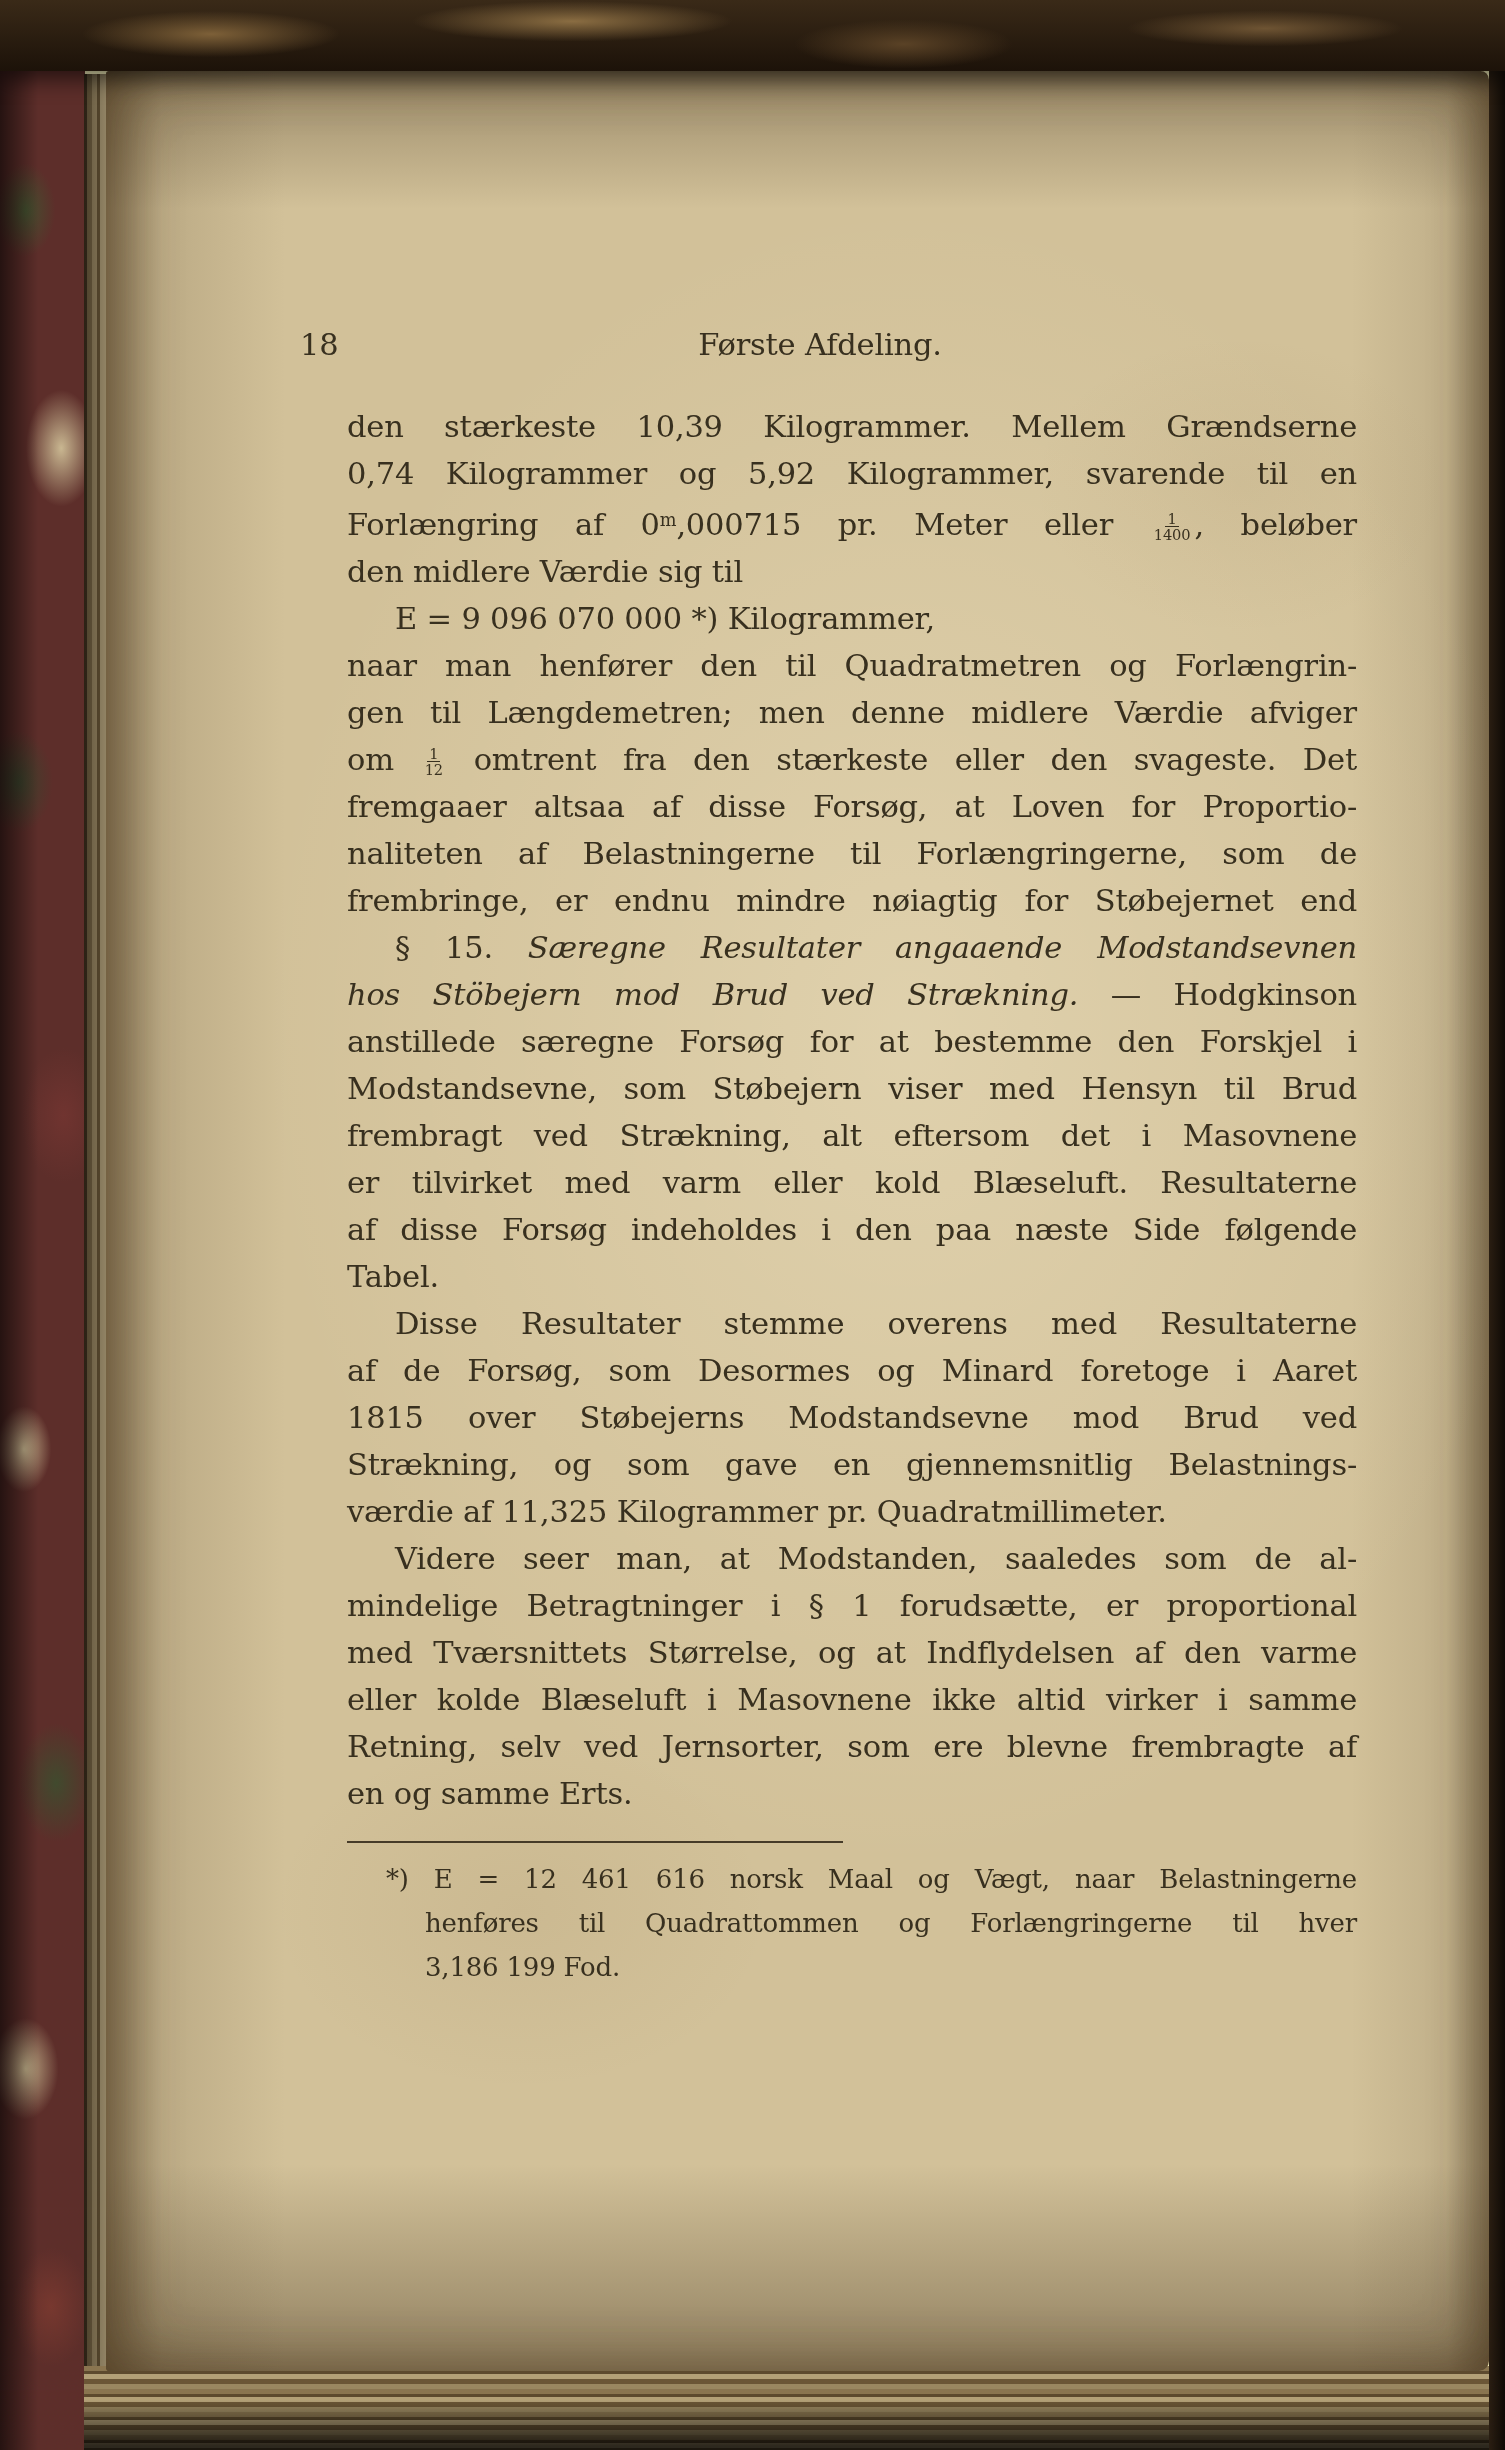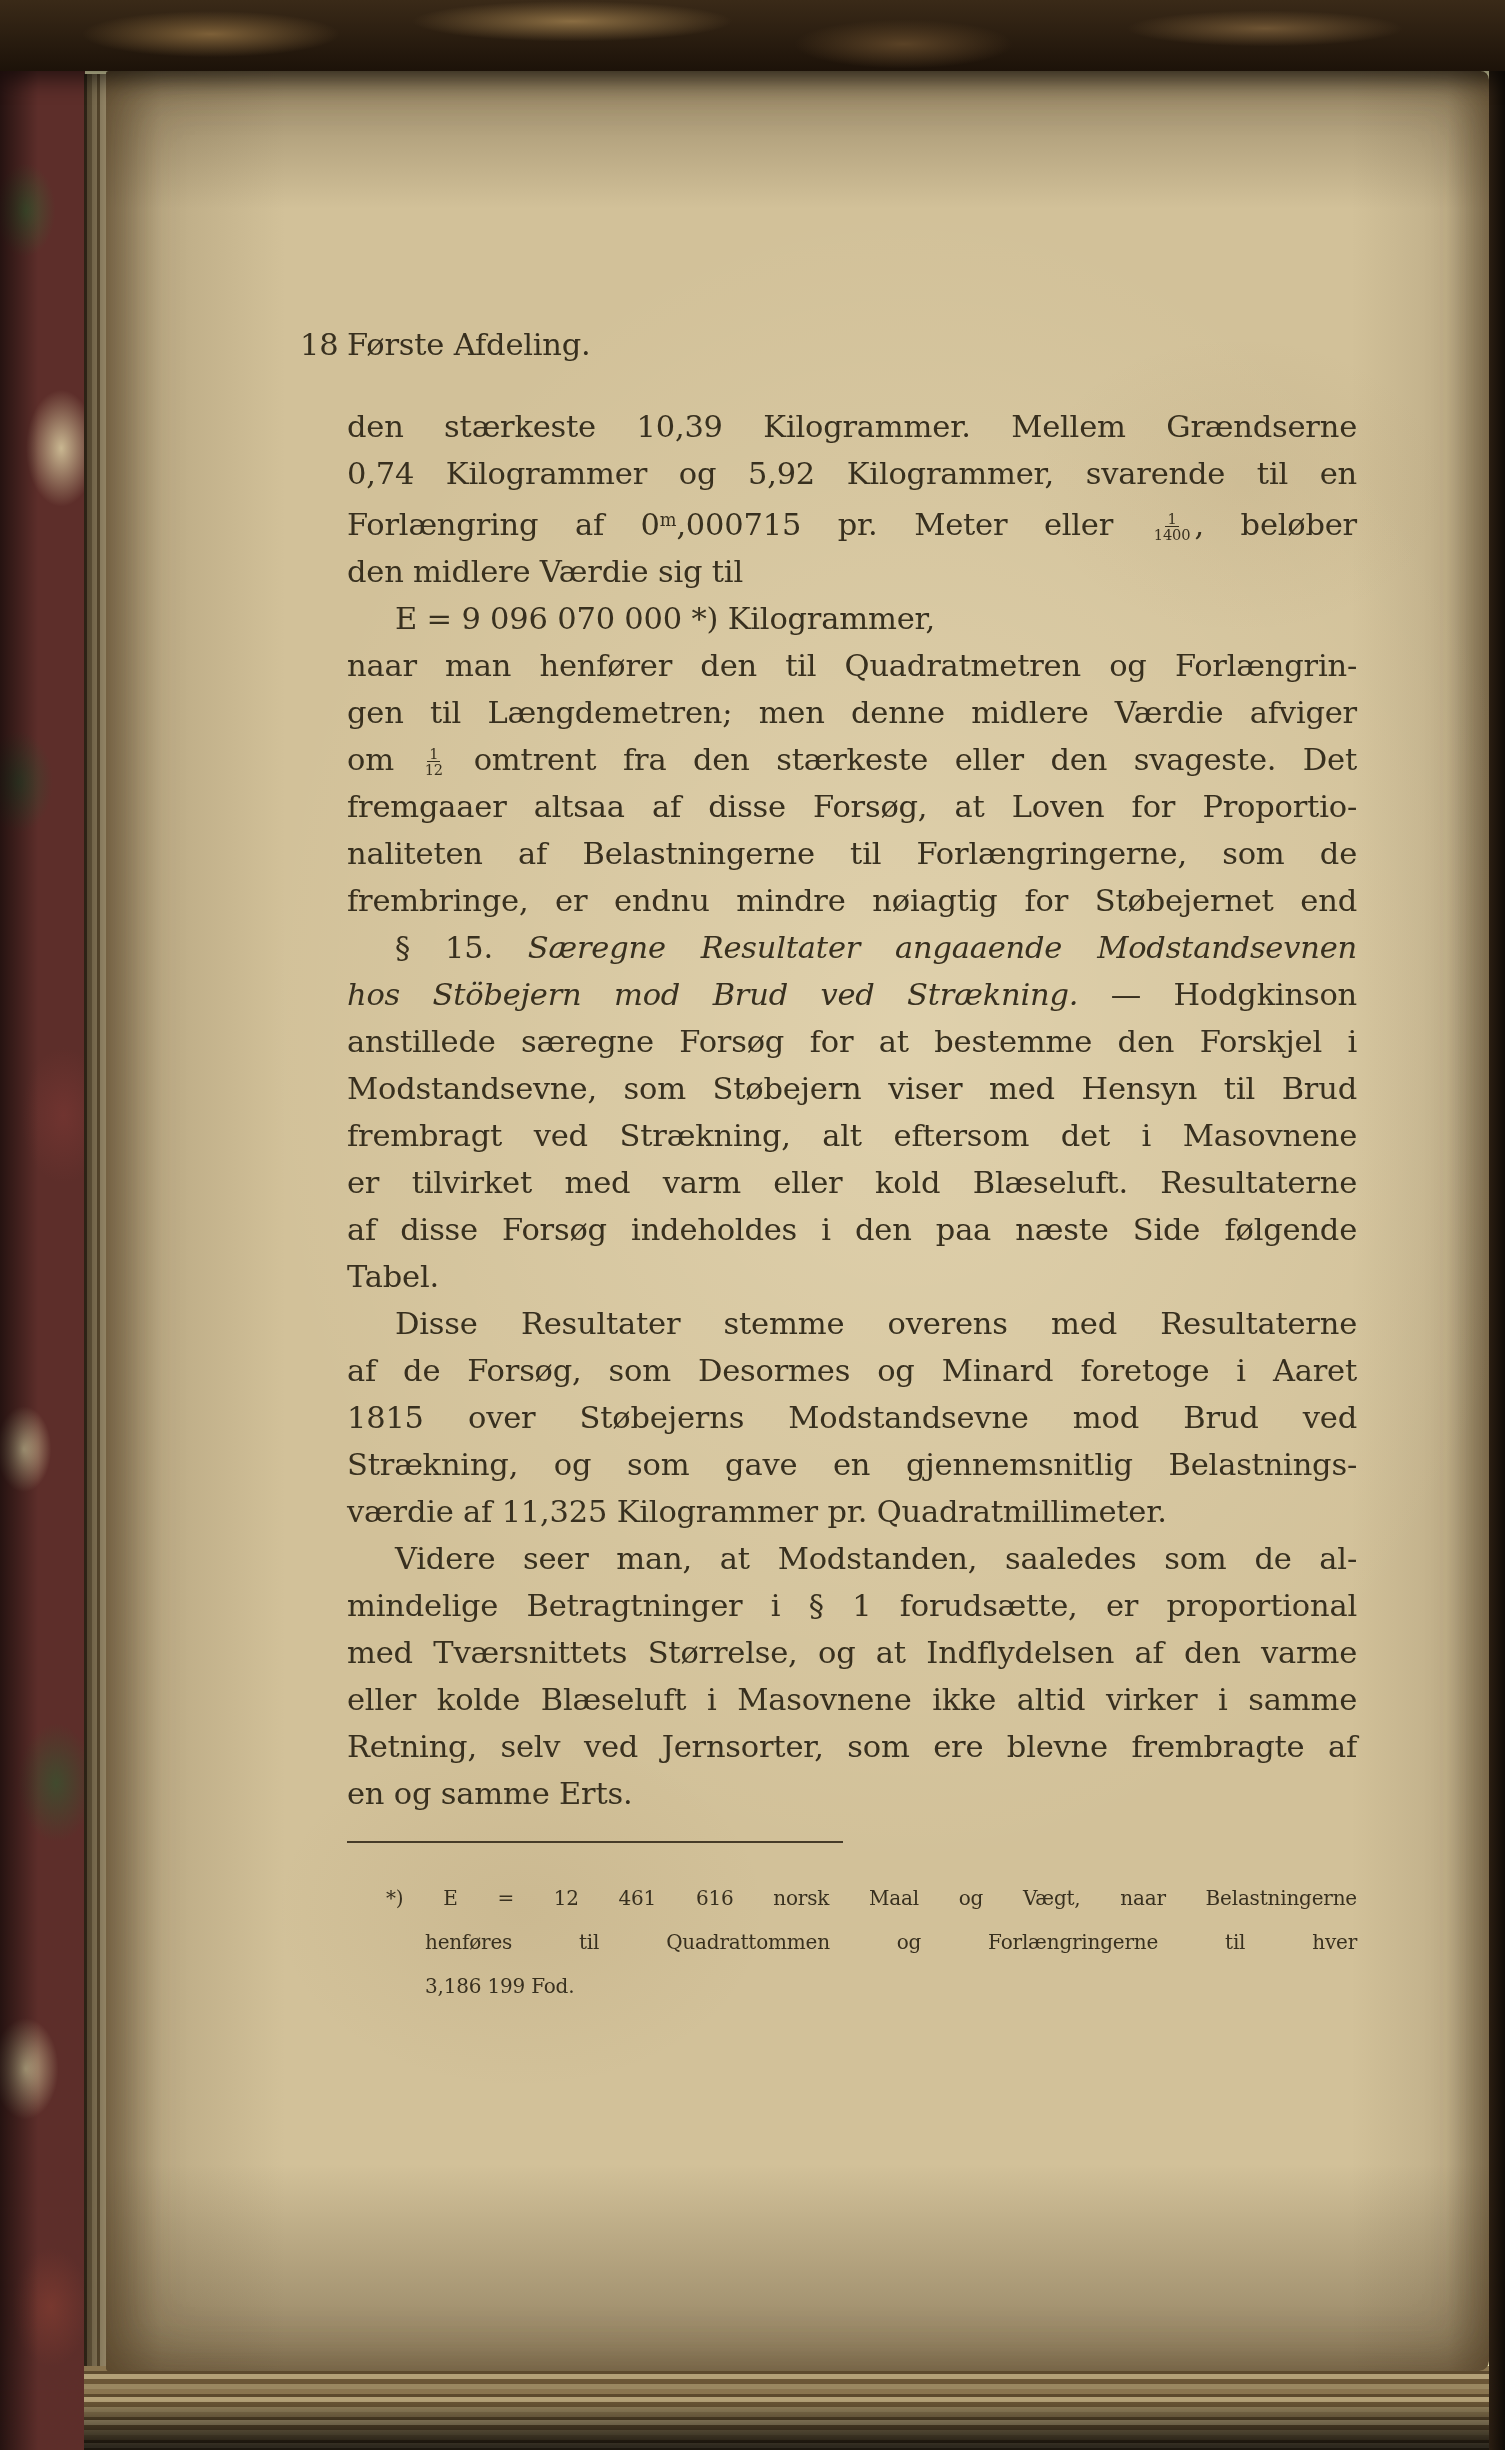--- a/index.html
+++ b/index.html
@@ -77,37 +77,37 @@
     border-radius:2.8px 8.5px 10px 2.8px;
     z-index:5;
   }
   
   .text-col{
     position:absolute;left:241px;top:250px;width:1010px;
     color:#38301f;letter-spacing:-0.2px;
   }
   .pg-header{position:relative;height:47px;margin-bottom:35px;font-size:30.5px;line-height:47px;}
   .pg-num{position:absolute;left:-47px;top:0;}
-  .pg-title{display:block;text-align:left;padding-right:64px;}
+  .pg-title{display:block;text-align:center;padding-right:64px;}
   .body-text{font-size:30.5px;line-height:47px;}
   .para{margin:0;}
   .line{min-height:47px;}
   .line.j{text-align:justify;text-align-last:justify;}
   .line.l{text-align:right;text-align-last:left;}
   .line.ind{padding-left:48px;}
   .it{font-style:italic;}
   .sup{font-size:0.58em;vertical-align:0.5em;}
   .frac{
     display:inline-flex;flex-direction:column;align-items:center;
     vertical-align:middle;font-size:0.48em;line-height:1.05;margin:0 2.1px;
   }
   .frac .num{padding:0 2.1px;border-bottom:1.4px solid currentColor;}
   .frac .den{padding:0 2.1px;}
   .fn-rule{margin-top:24px;width:496px;border-top:2.1px solid #463b28;}
-  .footnote{margin-top:33px;font-size:20px;line-height:44px;padding-left:78px;}
+  .footnote{margin-top:14px;font-size:26px;line-height:44px;padding-left:78px;}
   .footnote .line{min-height:44px;}
   .footnote .line.hang{text-indent:-39px;}
 </style>
 </head>
 <body>
 
 <div class="scene">
   <div class="marble"></div>
   <div class="page-stack"></div>
   <div class="bottom-stack"></div>

